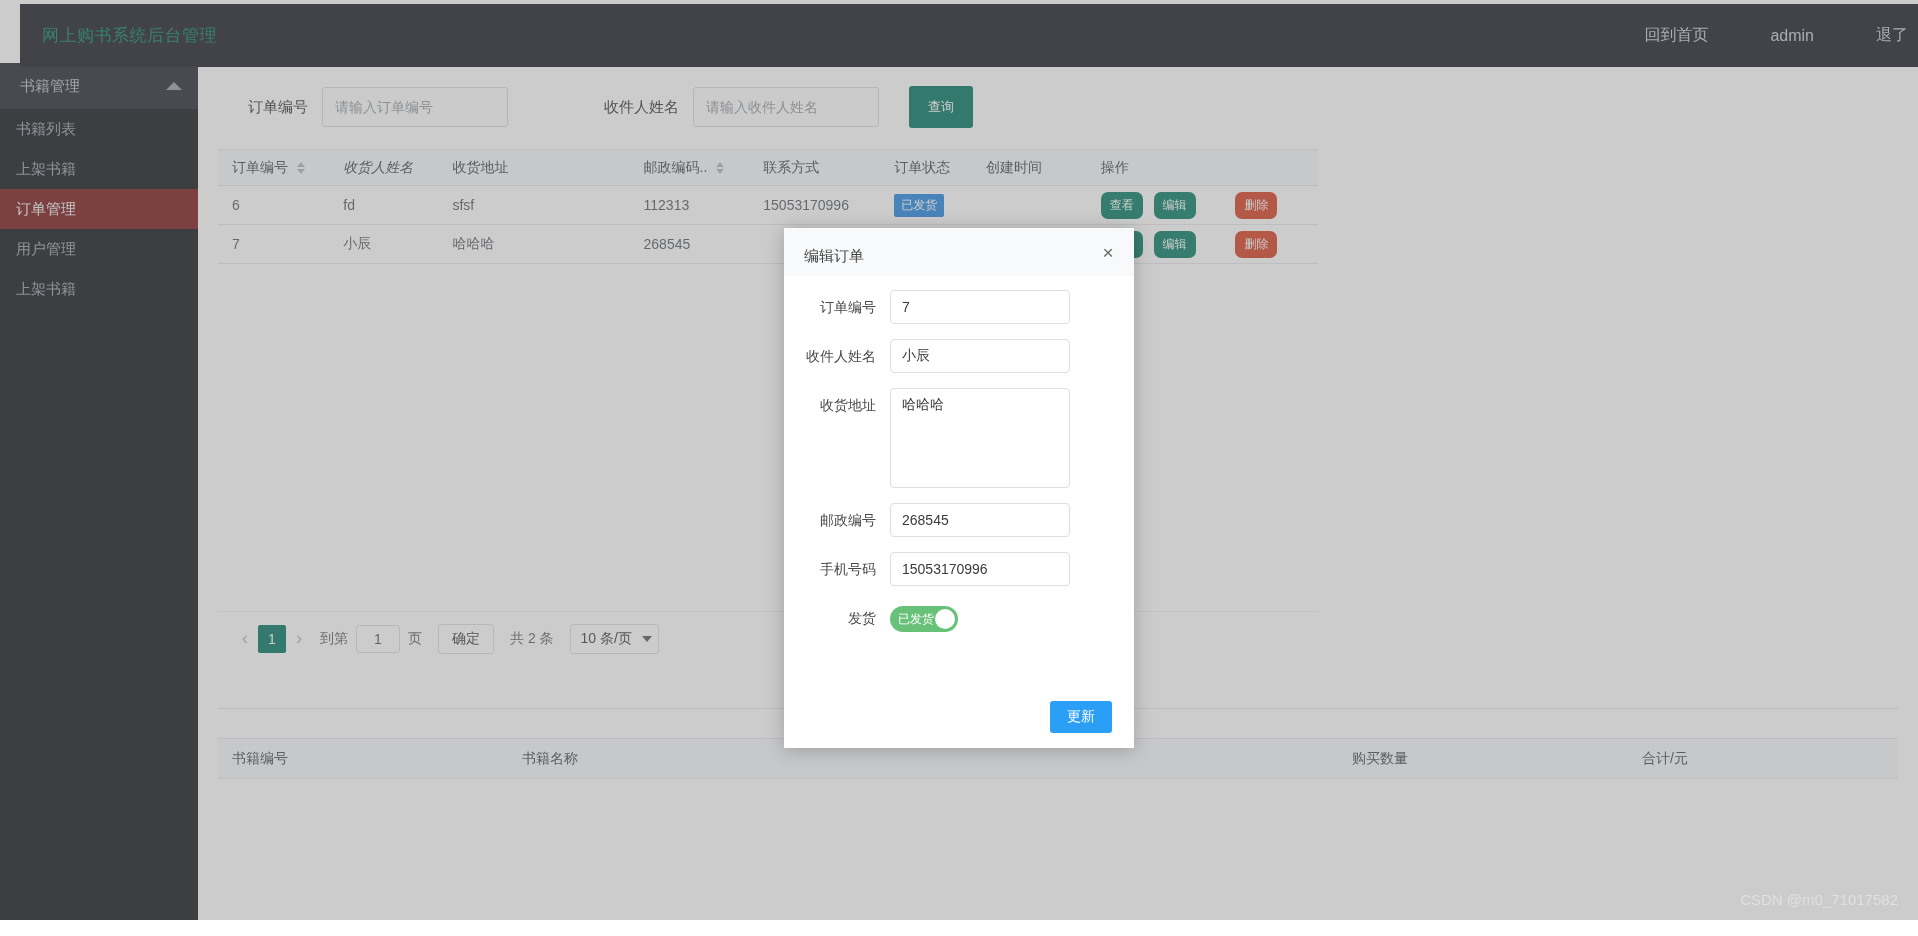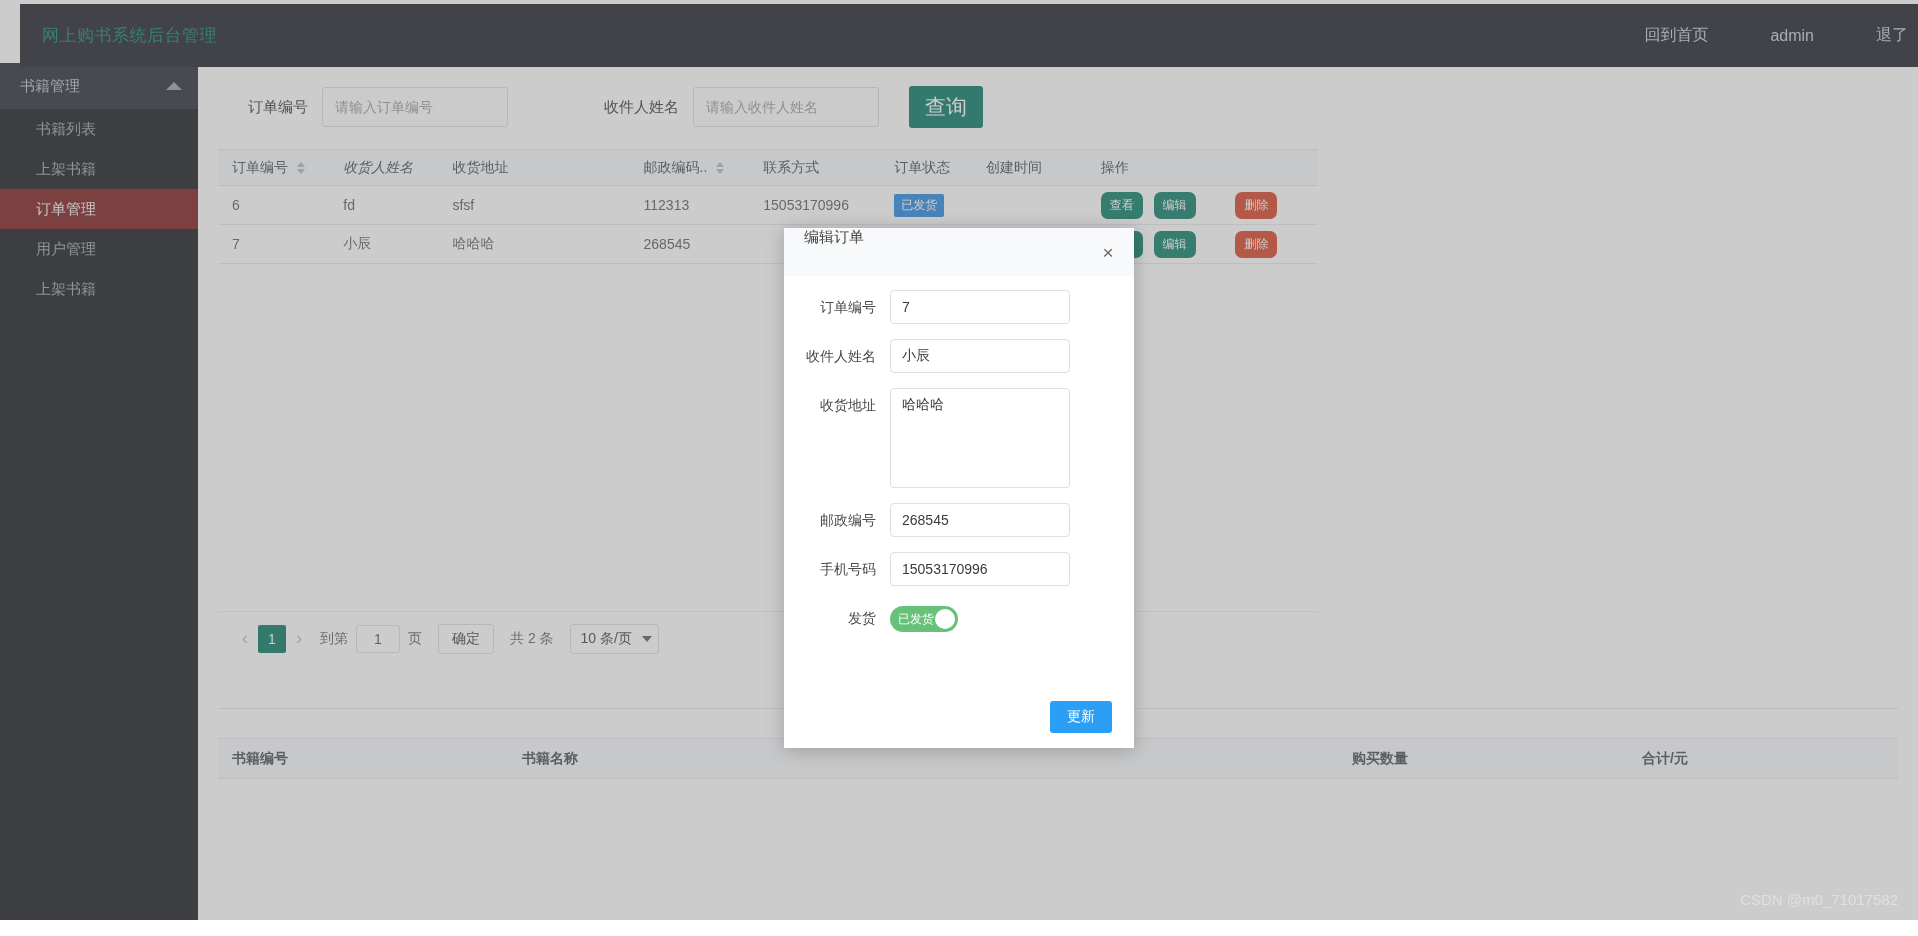--- a/index.html
+++ b/index.html
@@ -63,21 +63,21 @@
     width: 0; height: 0;
     border-left: 8px solid transparent;
     border-right: 8px solid transparent;
     border-bottom: 8px solid #9aa0ab;
   }
   .menu-item {
     height: 40px;
     color: #9ba2ac;
     font-size: 15px;
     display: flex; align-items: center;
-    padding-left: 36px;
+    padding-left: 16px;
     cursor: pointer;
     background: #191b1f;
   }
   .menu-item.active {
     background: #7f1d1d;
     color: #e9f3f1;
   }
 
   
   #main {
@@ -117,21 +117,21 @@
     font-family: inherit;
   }
   .search-input::placeholder { color: #9aa0a6; }
   #gap { width: 96px; }
   #query-btn {
     margin-left: 30px;
     height: 42px; min-width: 64px;
     background: #0b7a66;
     color: #ffffff;
     border: none; border-radius: 3px;
-    font-size: 21px;
+    font-size: 13px;
     cursor: pointer;
     font-family: inherit;
     padding: 0 16px;
   }
 
   
   #orders-table {
     position: absolute; top: 86px; left: 20px;
     width: 1100px;
     border-collapse: collapse;
@@ -263,42 +263,42 @@
   #items-table {
     position: absolute; top: 675px; left: 20px;
     width: 1680px;
     border-collapse: collapse;
     font-size: 14px;
   }
   #items-table th {
     height: 40px;
     background: #f7f8fa;
     color: #4a4f57;
-    font-weight: bold;
+    font-weight: normal;
     text-align: left;
     padding: 0 14px;
     border-top: 1px solid #e6e9ee;
     border-bottom: 1px solid #e6e9ee;
     white-space: nowrap;
   }
 
   
   #modal {
     position: absolute;
     top: 228px; left: 784px;
     width: 350px; height: 520px;
     background: #ffffff;
     box-shadow: 0 2px 18px rgba(0,0,0,0.22);
     z-index: 60;
   }
   #modal-head {
     height: 48px;
     background: #f8f9fa;
-    display: flex; 
-    padding: 0 16px 0 20px;
+    display: flex; align-items: center;
+    padding: 9px 16px 0 20px;
     position: relative;
   }
   #modal-title { font-size: 15px; color: #444; }
   #modal-close {
     position: absolute; right: 16px; top: 50%;
     transform: translateY(-50%);
     width: 20px; height: 20px;
     cursor: pointer;
     color: #6a6a6a; font-size: 19px;
     display: flex; align-items: center; justify-content: center;

